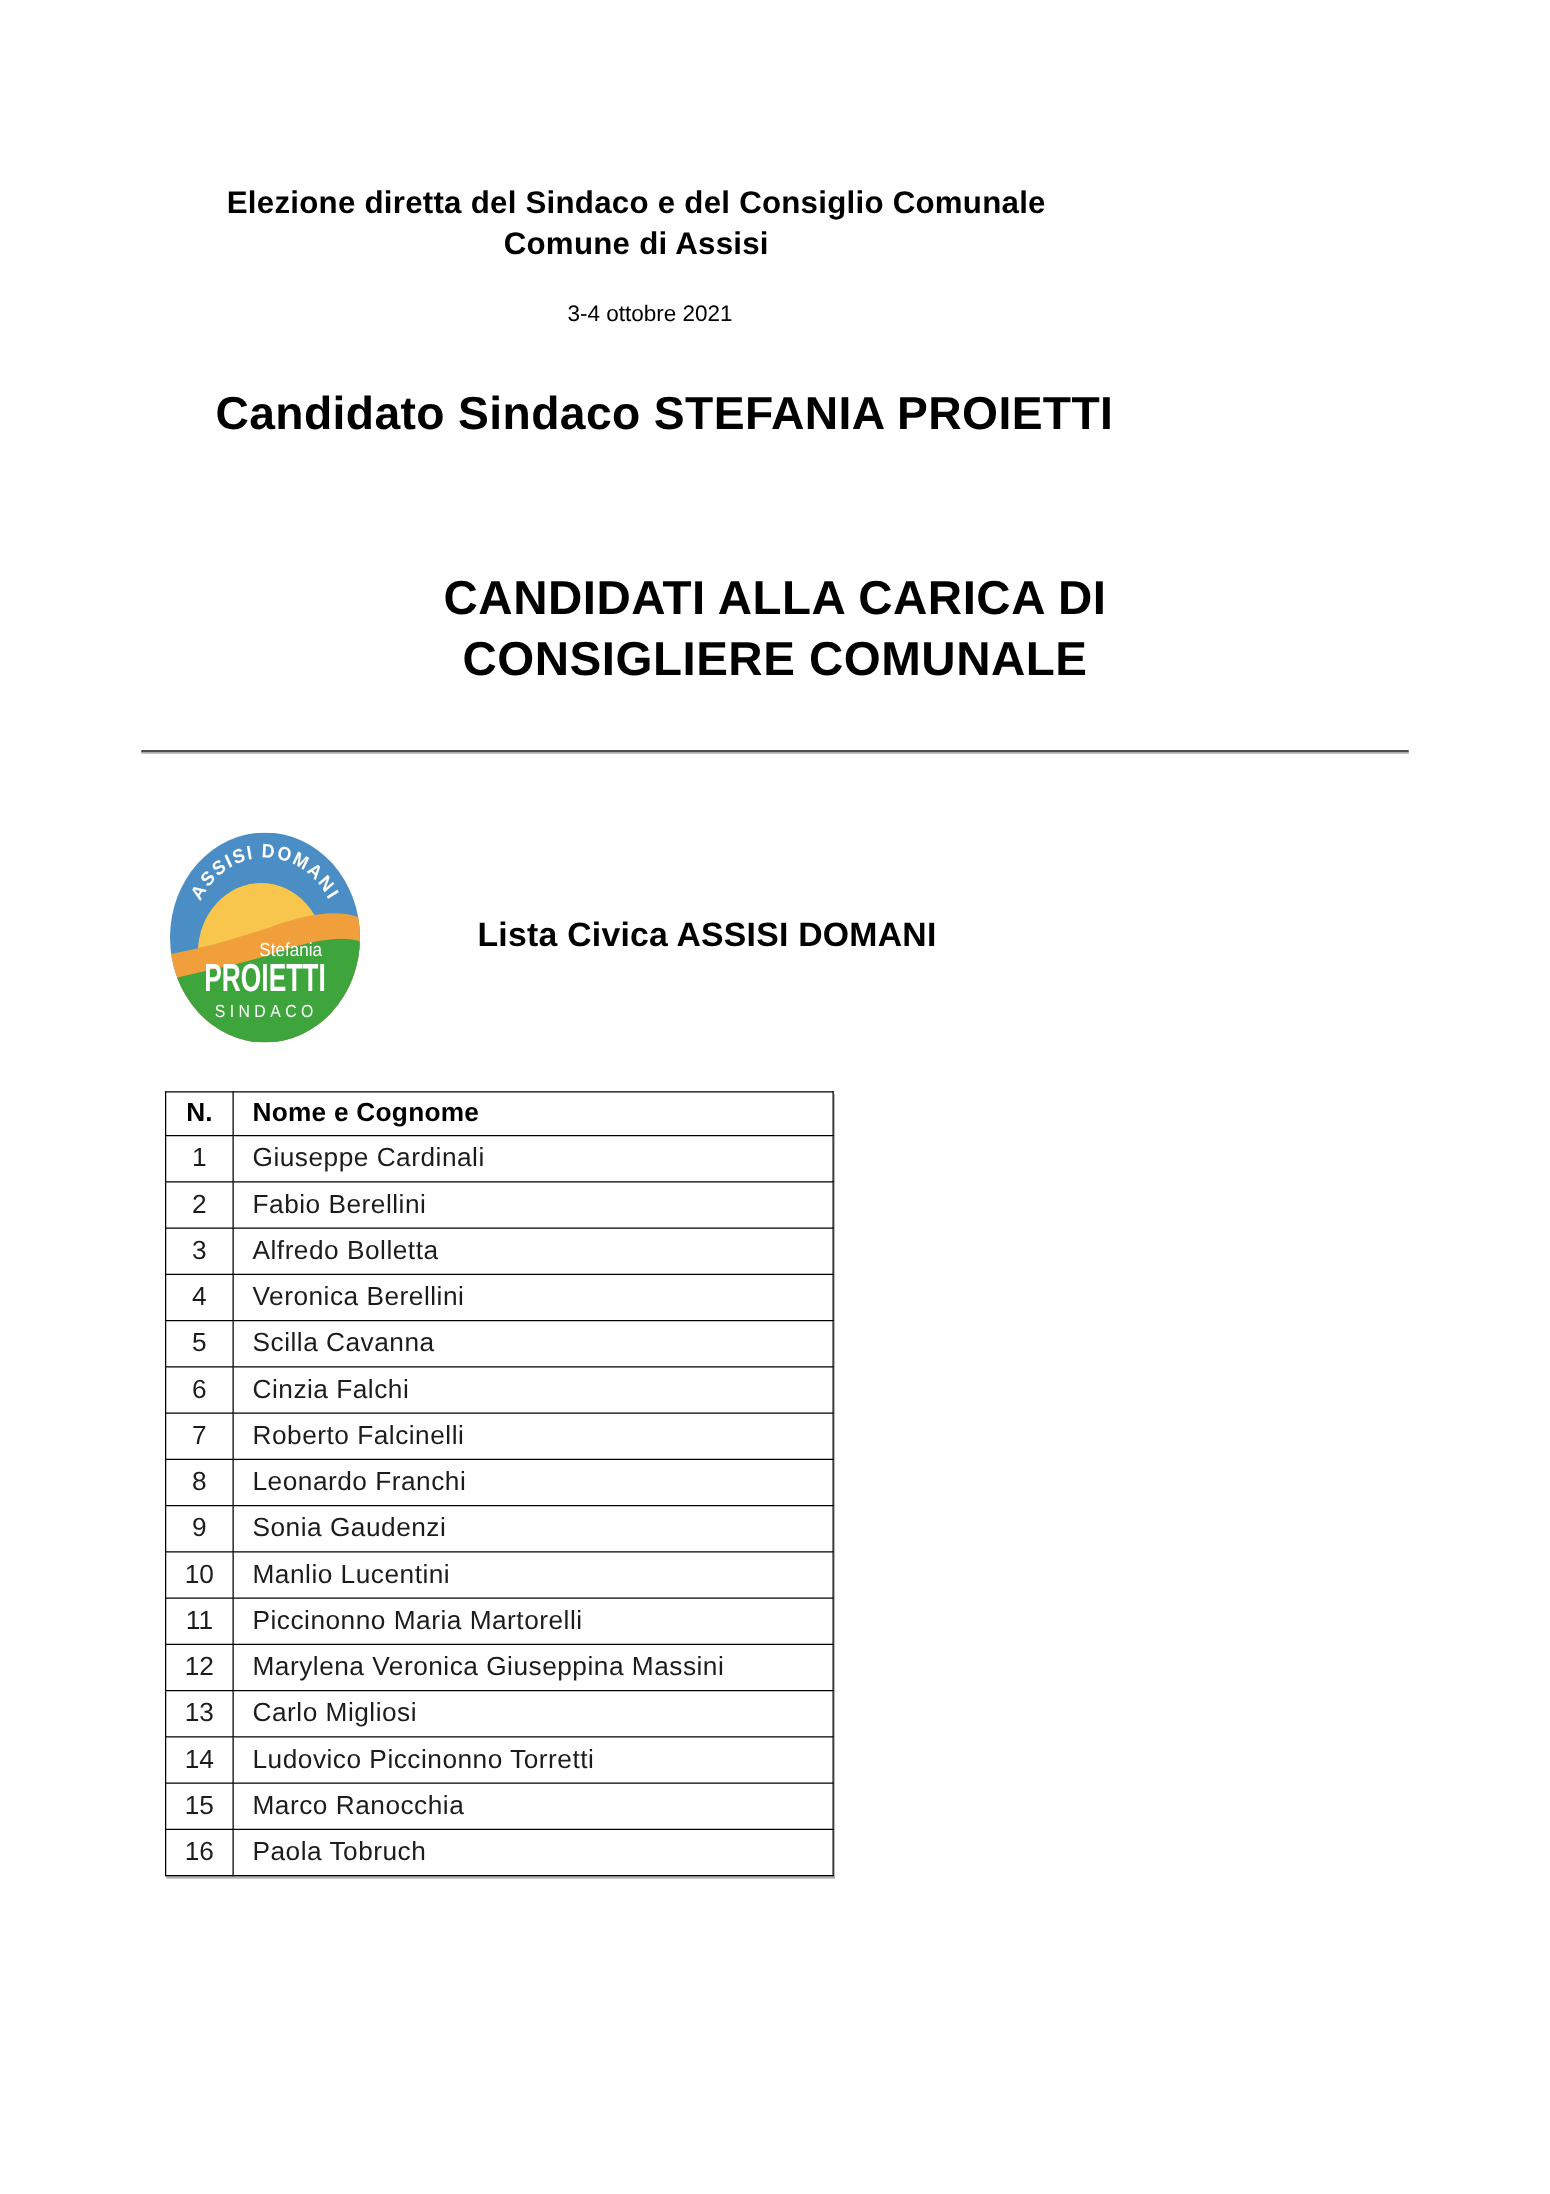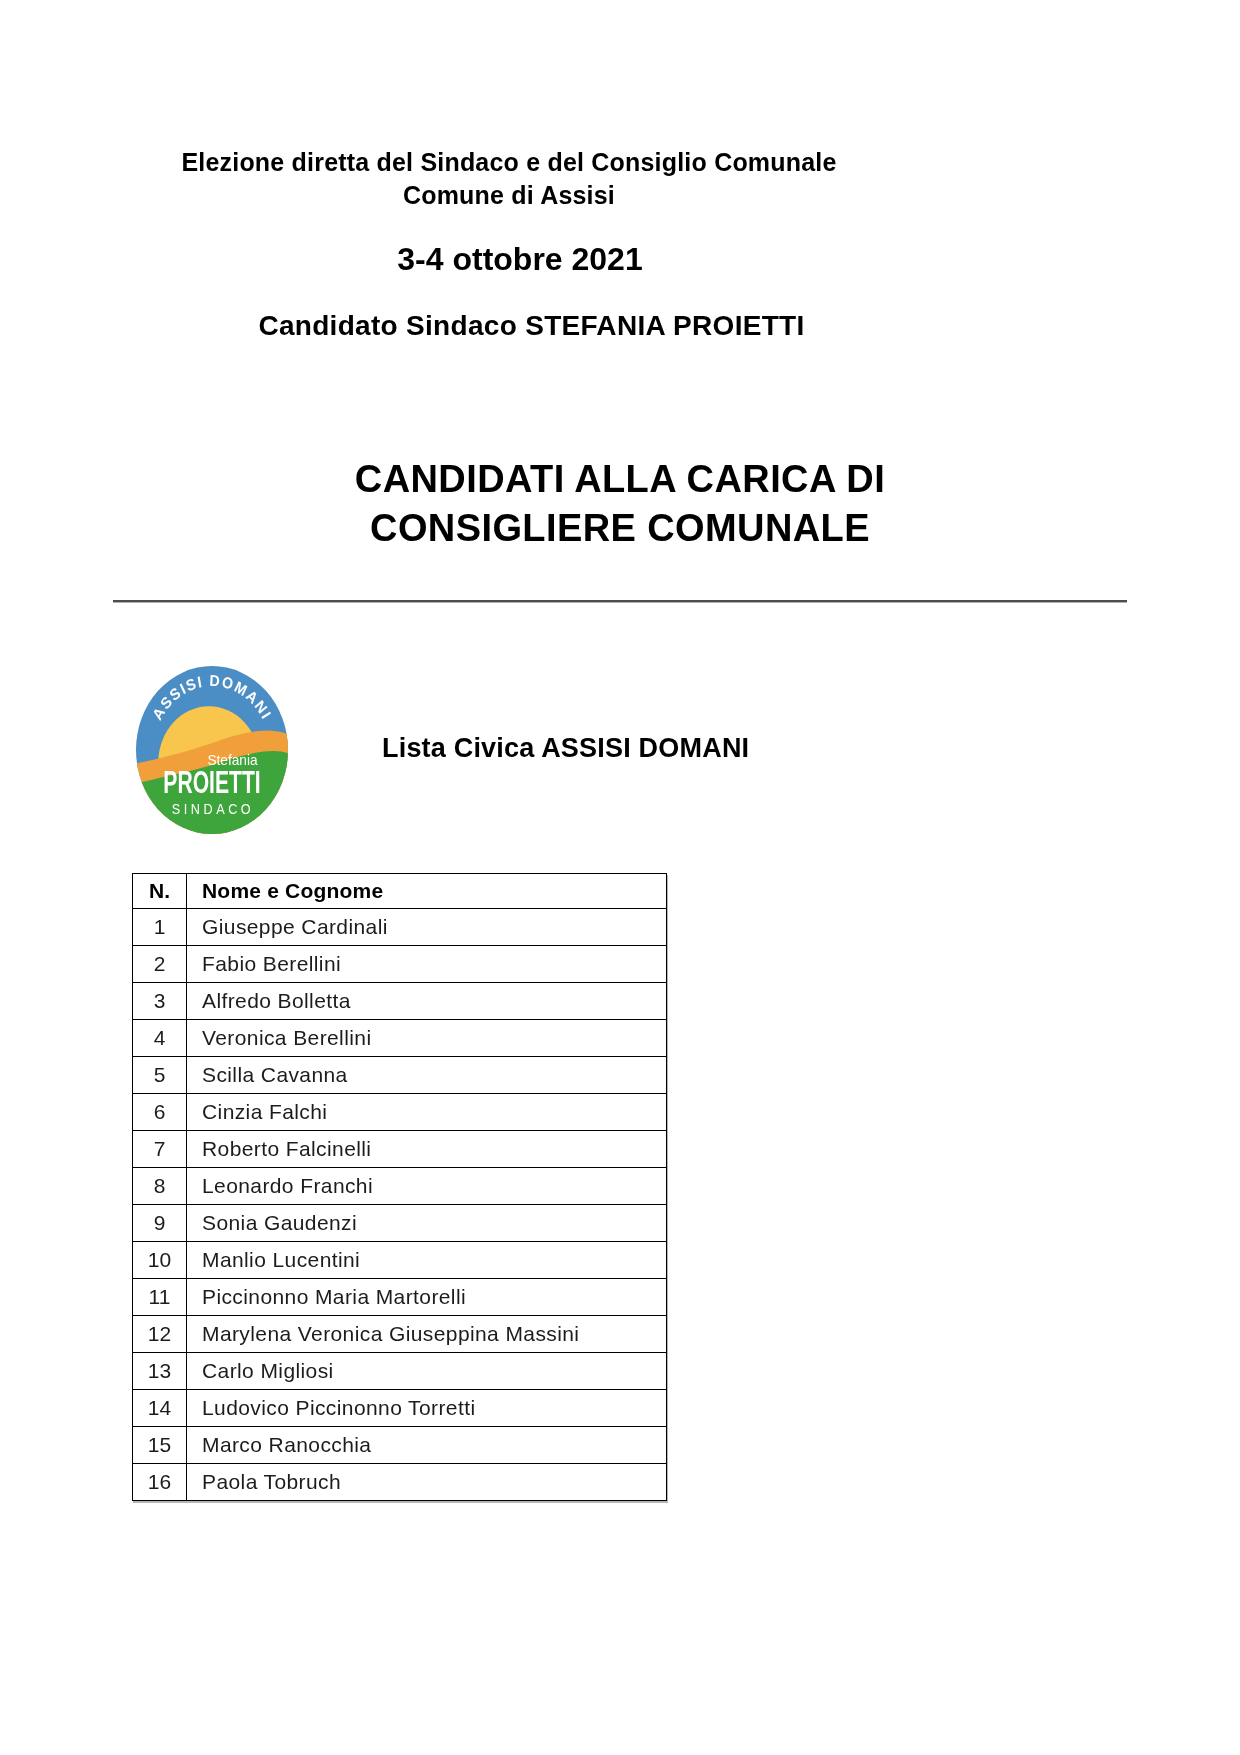--- a/index.html
+++ b/index.html
@@ -12,25 +12,25 @@
   }
   .center { text-align: center; }
 
   .hdr {
     position: absolute; left: 0; top: 146px; width: 1018px;
     font-size: 25px; font-weight: bold; line-height: 33px;
     letter-spacing: 0.2px;
   }
   .date-line {
     position: absolute; left: 0; top: 241px; width: 1040px;
-    font-size: 32px; font-weight: bold;
+    font-size: 18px; font-weight: normal;
   }
   .mayor-title {
     position: absolute; left: 0; top: 310px; width: 1063px;
-    font-size: 28px; font-weight: bold; letter-spacing: 0.3px;
+    font-size: 37px; font-weight: bold; letter-spacing: 0.3px;
   }
   .section-title {
     position: absolute; left: 0; top: 455px; width: 1240px;
     font-size: 38px; font-weight: bold; line-height: 49px;
     letter-spacing: 0.4px;
   }
   .rule {
     position: absolute; left: 113px; top: 600px; width: 1014px; height: 0;
     border-top: 2px solid #4d4d4d; border-bottom: 1px solid #b0b0b0;
   }

